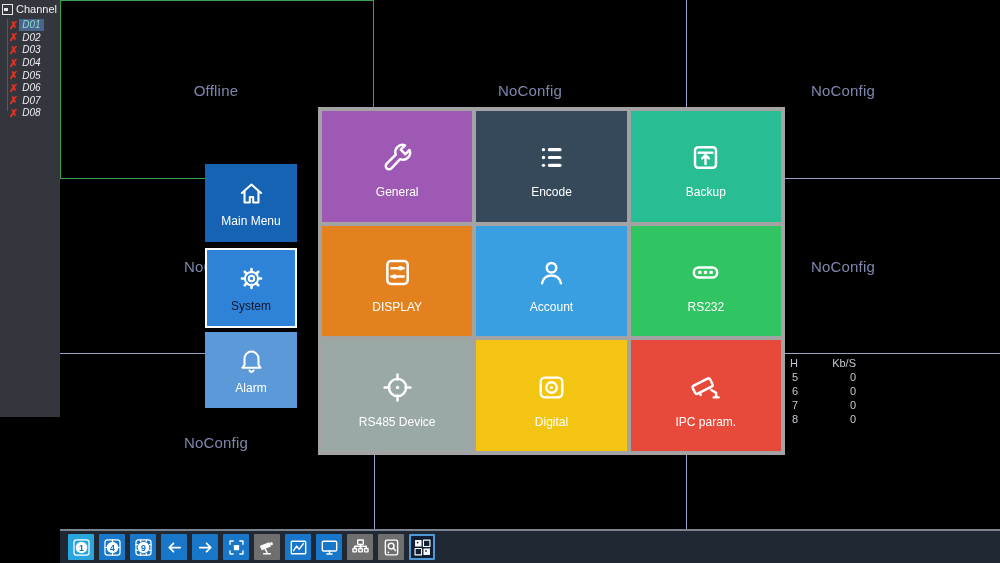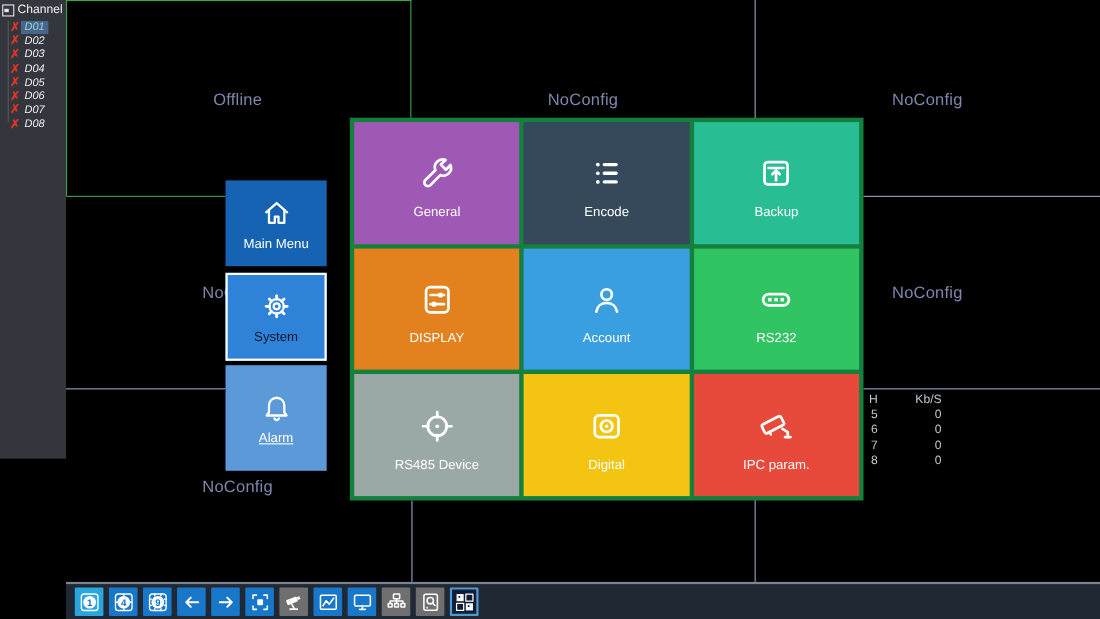--- a/index.html
+++ b/index.html
@@ -27,28 +27,28 @@
   .stats-row{display:flex;height:14px;line-height:14px;}
   .stats-ch{width:16px;text-align:right;}
   .stats-rate{width:58px;text-align:right;}
 
   
   .menu{position:absolute;left:205px;top:120px;width:92px;z-index:20;margin-top:44px;}
   .menu-btn{display:flex;flex-direction:column;align-items:center;justify-content:center;
             color:#fff;font-size:12px;box-sizing:border-box;cursor:pointer;}
   .menu-btn:nth-child(1){height:78px;margin-bottom:6px;}
   .menu-btn:nth-child(2){height:80px;margin-bottom:4px;}
-  .menu-btn:nth-child(3){height:96px;margin-bottom:6px;text-decoration:underline;}
+  .menu-btn:nth-child(3){height:76px;margin-bottom:6px;}
   .menu-btn:nth-child(4){height:78px;}
   .menu-btn.sel{border:2px solid #fff;}
   .mi{width:31px;height:31px;margin-bottom:5px;display:block;}
   .mi svg{width:100%;height:100%;display:block;}
 
   
-  .panel{position:absolute;left:318px;top:107px;width:467px;height:348px;background:#15803d;z-index:30;
+  .panel{position:absolute;left:318px;top:107px;width:467px;height:348px;background:#a3a3a3;z-index:30;
          display:grid;grid-template-columns:repeat(3,1fr);grid-template-rows:repeat(3,1fr);
          gap:4px;padding:4px;box-sizing:border-box;}
   .tile{display:flex;flex-direction:column;align-items:center;justify-content:center;
         padding-top:6px;color:#fff;font-size:12px;cursor:pointer;}
   .ti{width:37px;height:37px;margin-bottom:9px;display:block;}
   .ti svg{width:100%;height:100%;display:block;}
 
   
   .toolbar{position:absolute;left:60px;top:529px;width:940px;height:34px;background:#1f2833;
            border-top:2px solid #7b838e;box-sizing:border-box;z-index:40;

